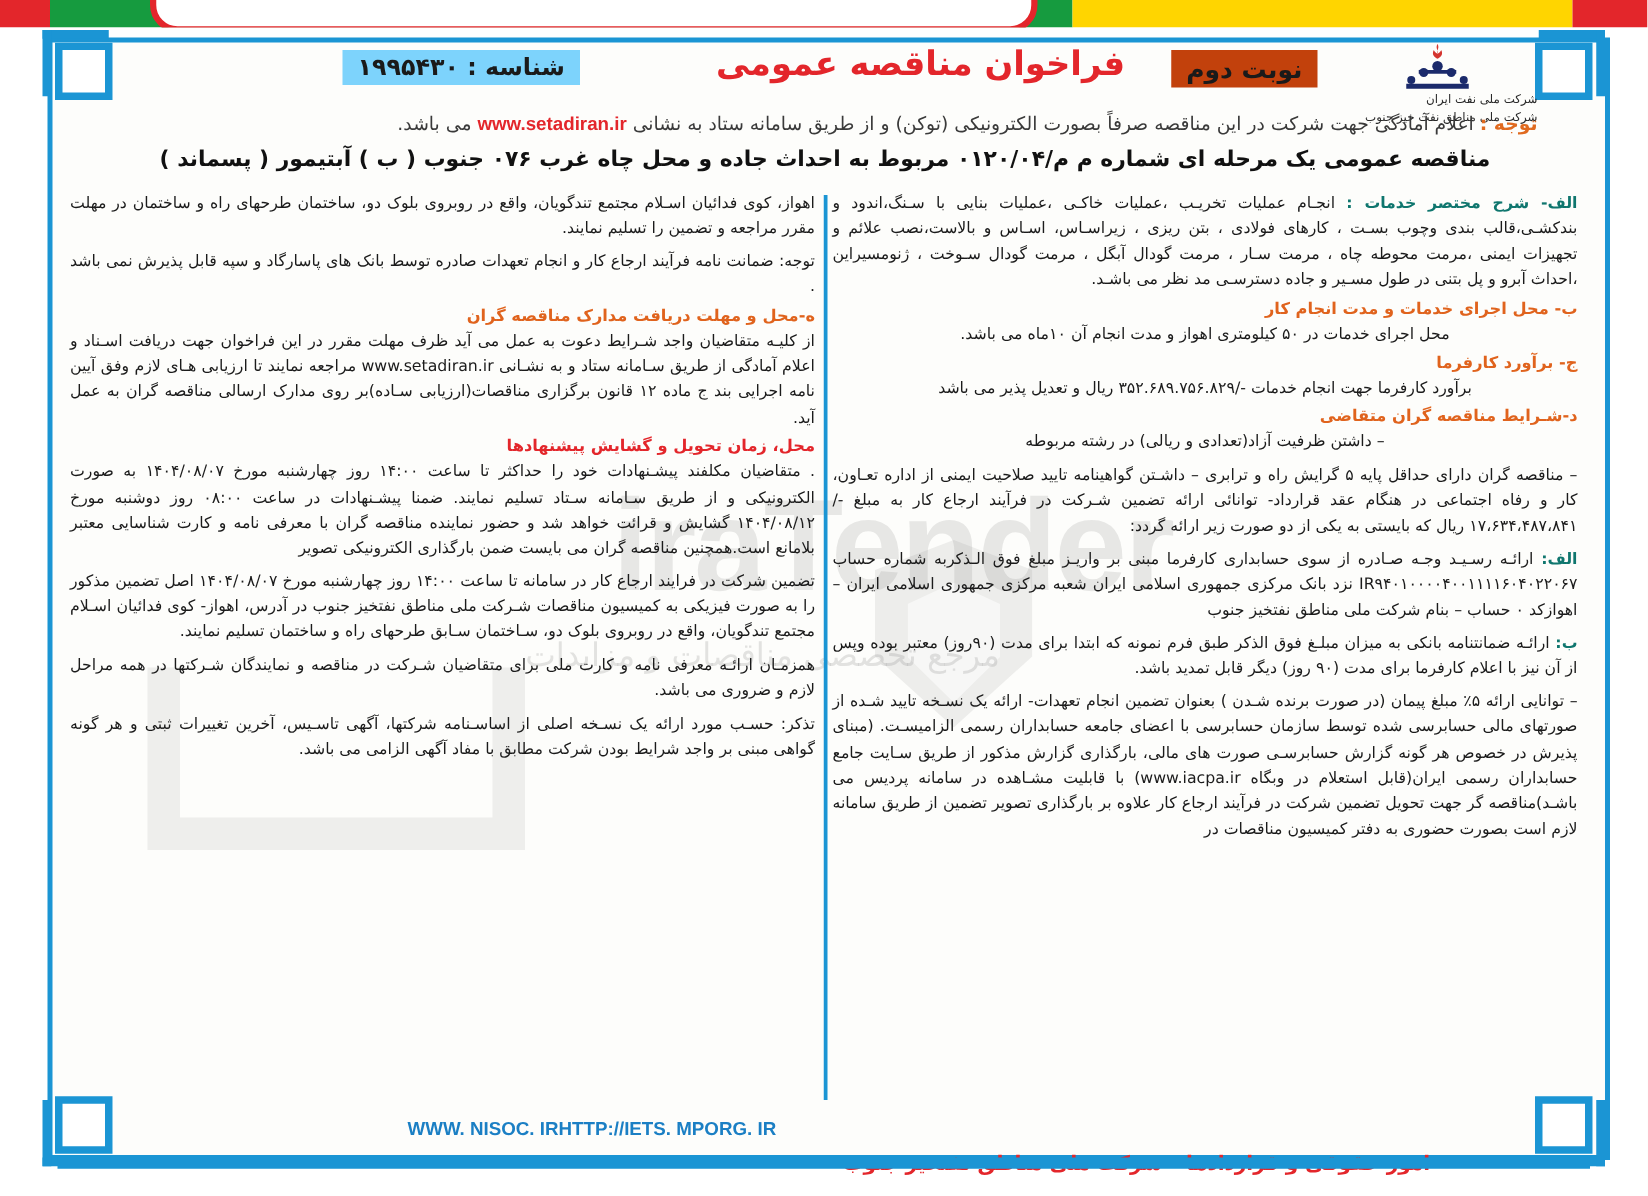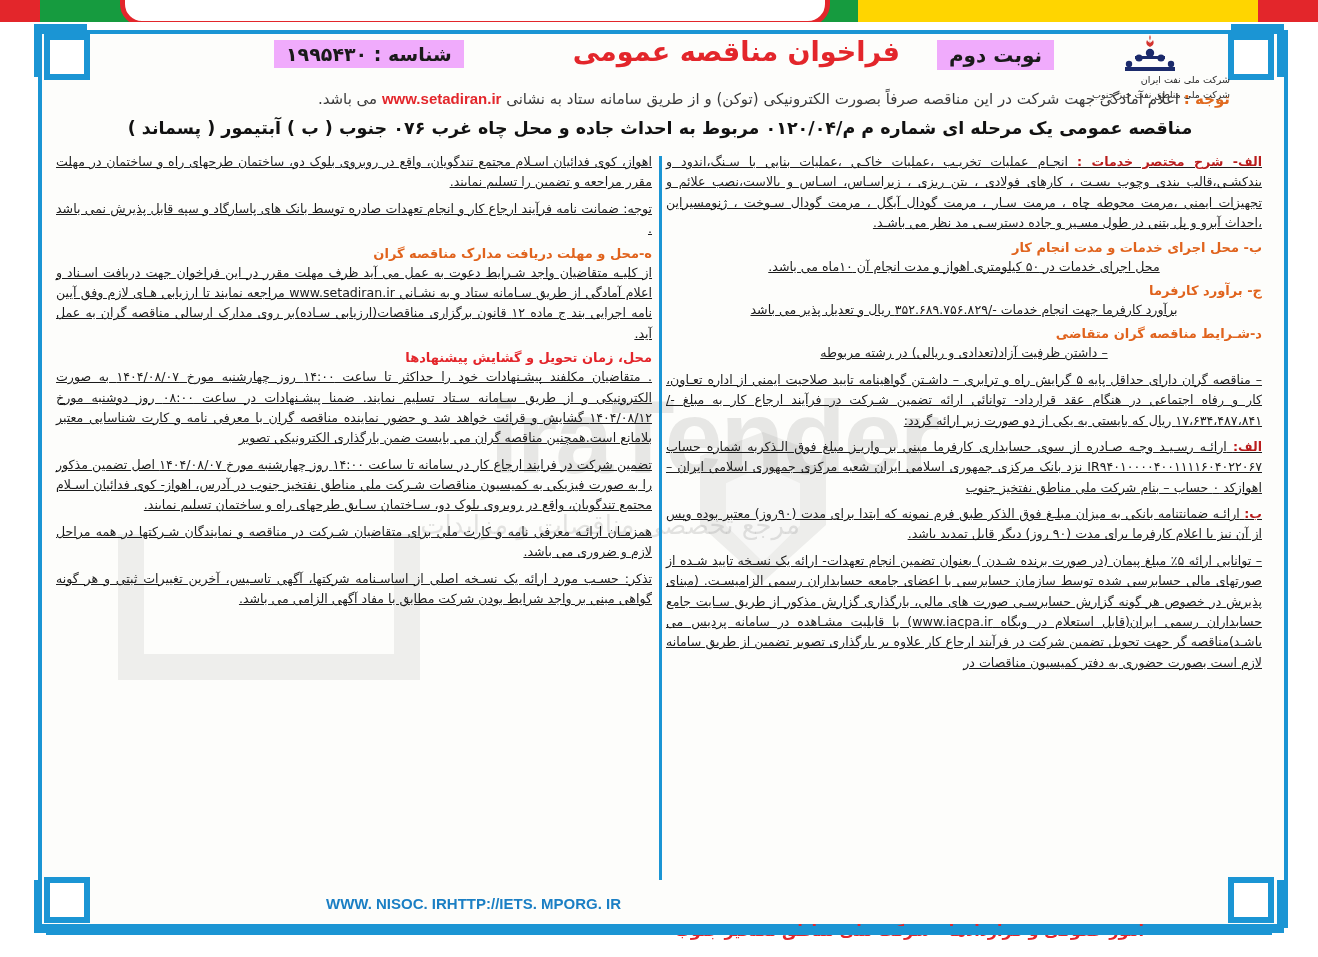--- a/index.html
+++ b/index.html
@@ -40,30 +40,30 @@
   .cb-bl{bottom:24px;left:34px;width:46px;height:46px;border-right:none;border-top:none;}
   .cb-br{bottom:24px;right:34px;width:46px;height:46px;border-left:none;border-top:none;}
 
   
   .header{position:absolute;top:34px;left:90px;width:1140px;height:62px;}
   .logo-wrap{position:absolute;right:0;top:0;width:160px;text-align:right;}
   .logo-mark{width:62px;height:38px;margin:0 auto;display:block;}
   .logo-cap{font-size:9.5px;color:#2a2a2a;line-height:1.35;margin-top:2px;white-space:nowrap;}
   .nobat{
     position:absolute;right:176px;top:6px;
-    background:#f0abfc;color:#1a1a1a;
+    background:#c2410c;color:#1a1a1a;
     font-size:20px;font-weight:bold;padding:3px 12px;letter-spacing:0;
   }
   .main-title{
     position:absolute;right:330px;top:2px;
     color:#e3262b;font-size:27px;font-weight:bold;white-space:nowrap;
   }
   .shenase{
     position:absolute;left:184px;top:6px;
-    background:#f0abfc;color:#1a1a1a;
+    background:#7dd3fc;color:#1a1a1a;
     font-size:19px;font-weight:bold;padding:3px 12px;white-space:nowrap;
   }
 
   
   .notice{
     position:absolute;top:90px;left:90px;width:1140px;
     text-align:right;font-size:15px;color:#3a3a3a;direction:rtl;
   }
   .notice .tag{color:#e06a1f;font-weight:bold;}
   .notice .url{color:#e3262b;font-weight:bold;font-family:"Liberation Sans",sans-serif;}
@@ -81,24 +81,24 @@
   .col-left{left:8px;}
   .divider{
     position:absolute;top:4px;left:611px;width:3px;height:724px;background:#1b95d4;
   }
 
   .sec-head{
     color:#e0631d;font-weight:bold;font-size:13px;margin:0 0 2px 0;text-align:right;
   }
   p.body{
     margin:0 0 6px 0;font-size:12.6px;line-height:1.62;color:#1b1b1b;
-    text-align:justify;text-justify:inter-word;text-decoration:underline;
+    text-align:justify;text-justify:inter-word;
   }
   p.body.ctr{text-align:center;}
-  .inline-head{color:#b91c1c;font-weight:bold;}
+  .inline-head{color:#0f766e;font-weight:bold;}
   .hl-red{color:#e3262b;font-weight:bold;}
 
   
   .footer{
     position:absolute;bottom:34px;left:96px;width:1128px;height:34px;
   }
   .foot-right{
     position:absolute;right:80px;top:4px;
     color:#e3262b;font-size:16px;font-weight:bold;white-space:nowrap;margin-top:28px;
   }

